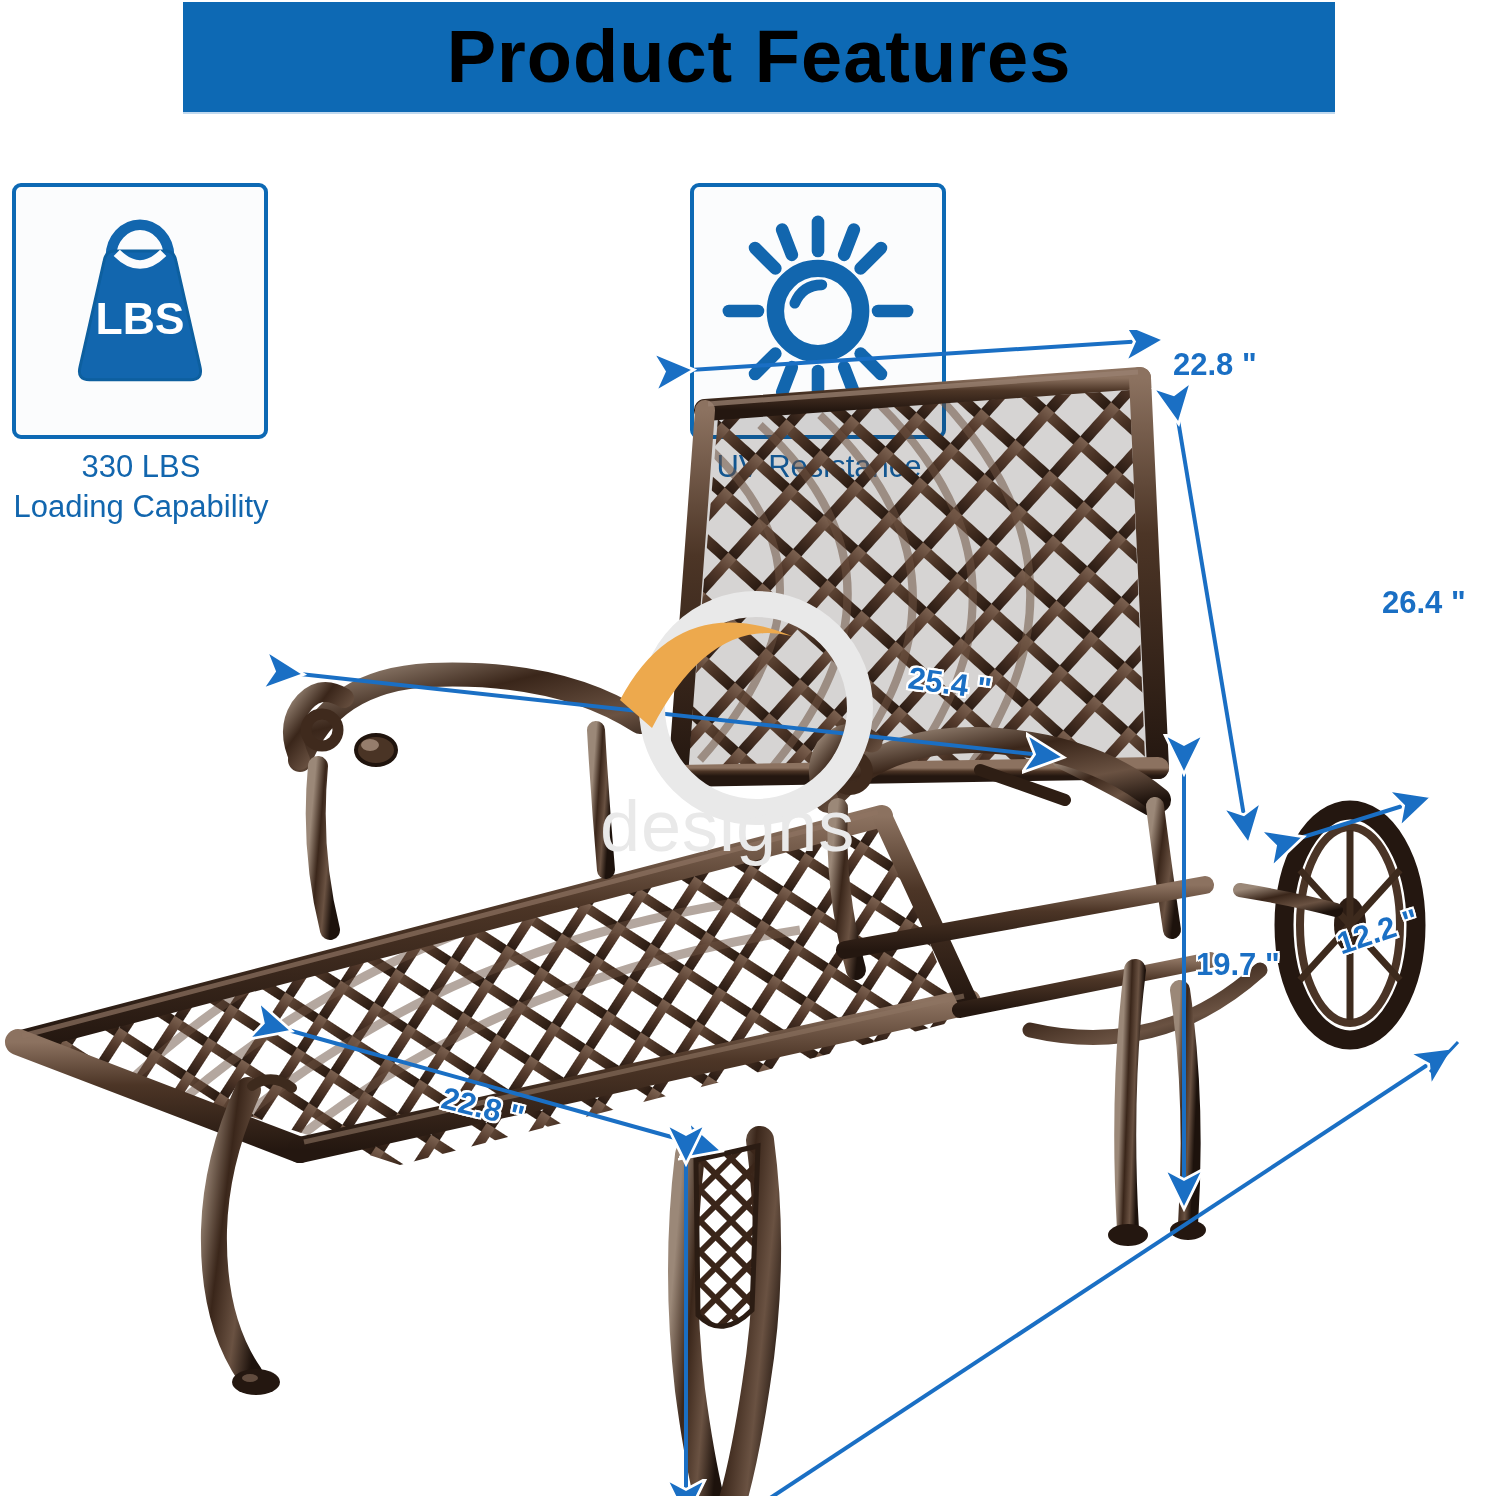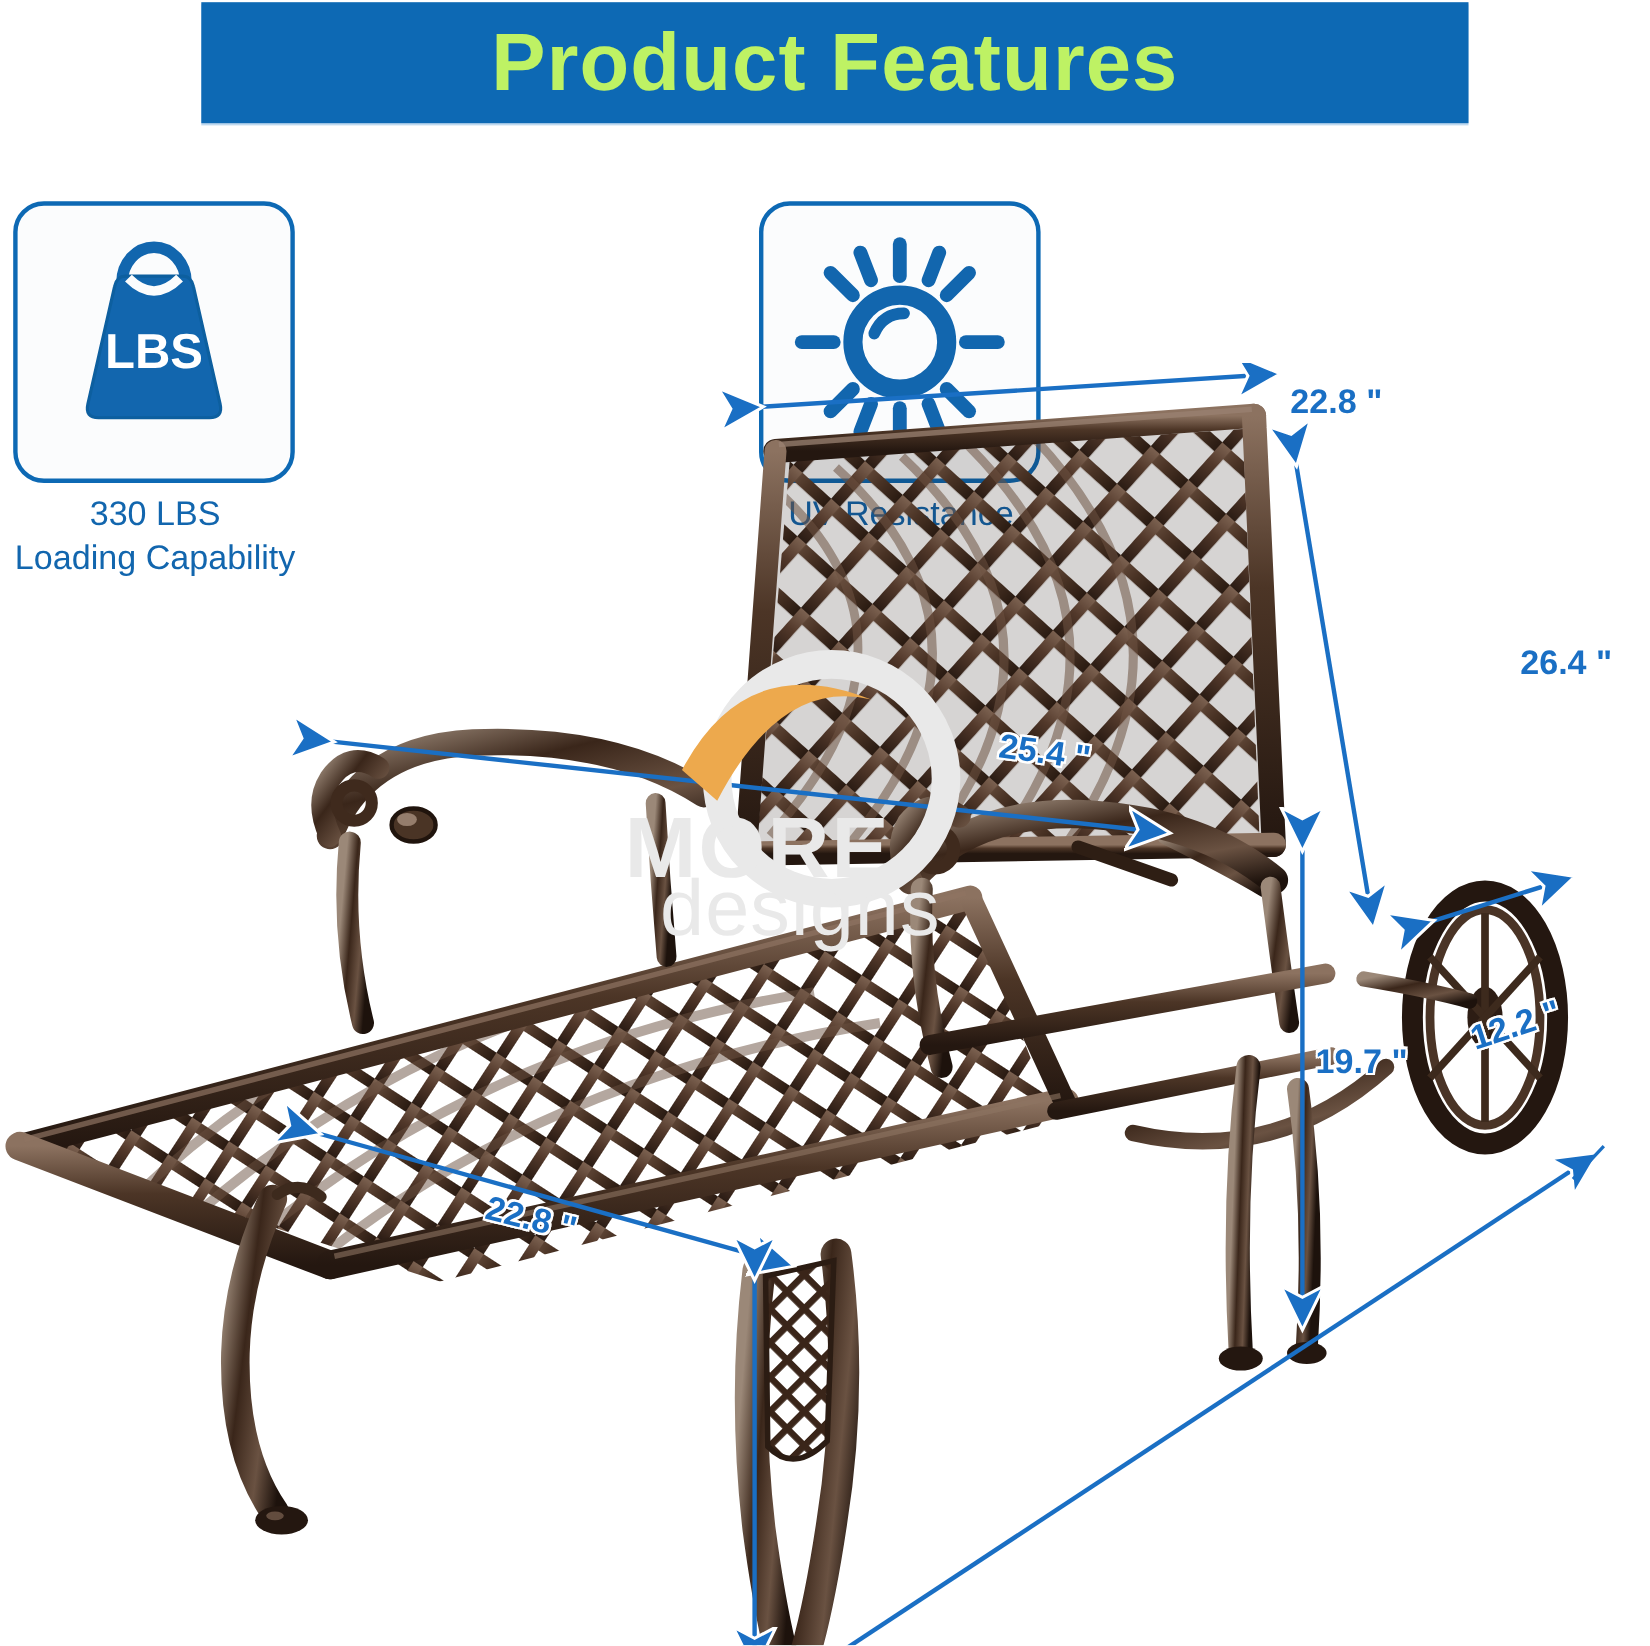--- a/index.html
+++ b/index.html
@@ -26,21 +26,21 @@
     top: 2px;
     width: 1152px;
     height: 110px;
     background: #0d69b4;
     display: flex;
     align-items: center;
     justify-content: center;
     box-shadow: 0 2px 0 rgba(140,185,225,0.55);
   }
   #header-title {
-    color: #bef264;
+    color: #000000;
     font-size: 74px;
     font-weight: bold;
     letter-spacing: 1px;
     line-height: 1;
     font-family: "Liberation Sans", sans-serif;
     white-space: nowrap;
     text-align: center;
   }
 
   
@@ -57,21 +57,21 @@
     width: 258px;
   }
   .feature-item.f0 { left: 12px; }
   .feature-item.f1 { left: 352px; }
   .feature-item.f2 { left: 690px; }
 
   .icon-box {
     width: 256px;
     height: 256px;
     border: 4px solid #0d69b4;
-    border-radius: 28px;
+    border-radius: 9px;
     background: #fbfcfd;
     box-sizing: border-box;
     position: relative;
   }
   .icon-box svg {
     position: absolute;
     left: 0; top: 0;
     width: 100%;
     height: 100%;
     display: block;
@@ -411,17 +411,16 @@
 
   </div>
 
   <div id="watermark">
     <svg width="400" height="320" viewBox="0 0 400 320" style="position:absolute;left:0;top:0;">
 
       <circle cx="196" cy="128" r="104" fill="none" stroke="#e9e9e9" stroke-width="26"></circle>
 
       <path d="M60 120 Q118 10 232 56 Q150 36 92 148 Z" fill="#eda94d"></path>
     </svg>
-    <div id="watermark-text-more">MORE</div>
     <div id="watermark-text-designs">designs</div>
   </div>
 
 </div>
 
 </body></html>

